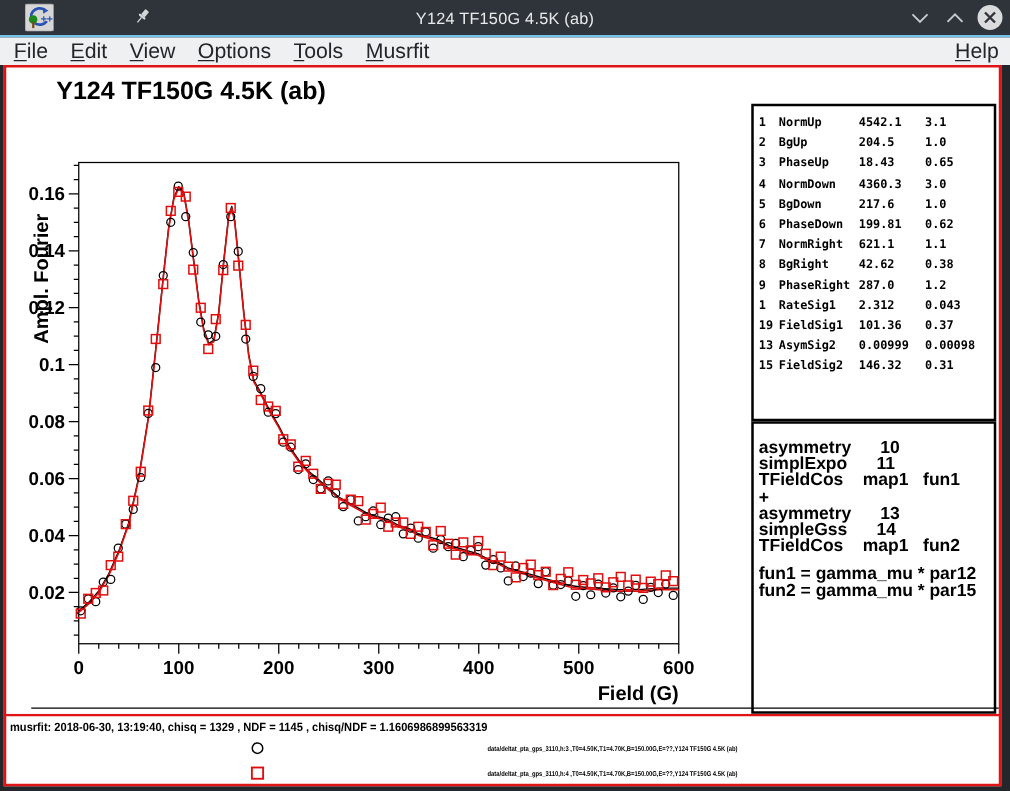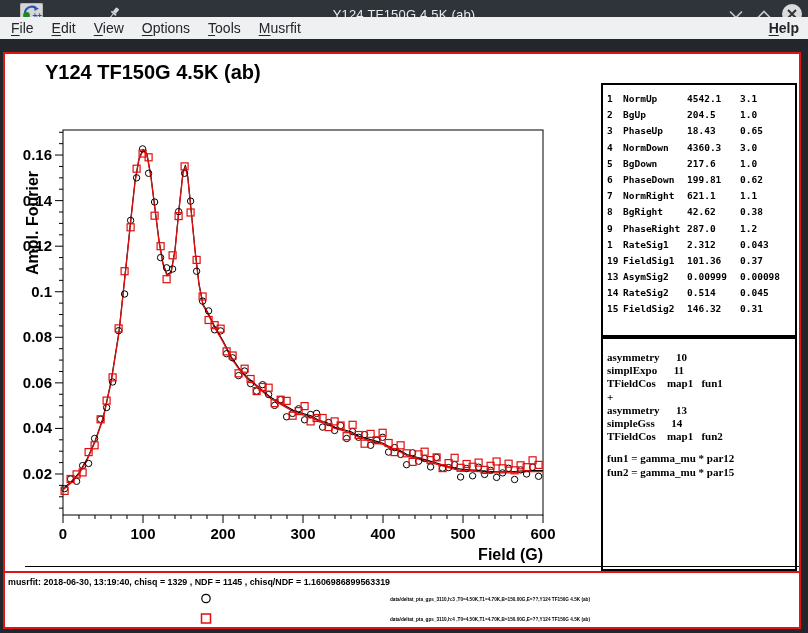--- a/index.html
+++ b/index.html
@@ -13,45 +13,45 @@
   #titlebar .app-icon { position:absolute; left:20px; top:3px; width:23px; height:22px; }
   #titlebar .pin-icon { position:absolute; left:106px; top:5px; width:16px; height:16px; }
   #win-title { position:absolute; left:0; right:0; text-align:center; color:#e8eaec;
                font-size:13px; letter-spacing:0.2px; }
   .win-btn { position:absolute; top:2px; width:24px; height:24px; display:flex;
              align-items:center; justify-content:center; }
   #btn-min { right:60px; } #btn-max { right:32px; } #btn-close { right:4px; }
   #accent-line { position:absolute; left:0; top:28px; width:808px; height:2px; background:#73c1e8; }
 
   
-  #menubar { position:absolute; left:0; top:17px; width:808px; height:22px;
-             background:#eff0f1; display:flex; align-items:center; font-size:14px;
+  #menubar { position:absolute; left:0; top:30px; width:808px; height:22px;
+             background:#eff0f1; display:flex; align-items:center; font-size:17px;
              color:#232629; }
   #menubar .menu-item { padding:2px 9px; cursor:default; }
   #menubar .menu-item:first-child { margin-left:0; }
   #menu-left { display:flex; padding-left:2px; }
-  #menu-help { margin-left:auto; padding:2px 7px;font-weight:bold; }
+  #menu-help { margin-left:auto; padding:2px 7px; }
   #menubar u { text-decoration:underline; text-underline-offset:2px; }
 
   
   #canvas { position:absolute; left:3px; top:52px; width:798px; height:577px; background:#ffffff; }
   #canvas-red-border { position:absolute; inset:0; border:2px solid #df1515; pointer-events:none; z-index:30; }
   #plot-svg { position:absolute; left:0; top:0; }
   #pad-divider { position:absolute; left:22px; top:514px; width:774px; height:1px; background:#000; }
   #bottom-svg { position:absolute; left:0; top:519px; }
 
   
   .info-box { position:absolute; background:#fff; border:2px solid #000; }
   #param-box { left:598px; top:31px; width:196px; height:254px; padding:6px 0 0 4px; }
   .param-row { display:grid; grid-template-columns:16px 64px 53px auto; height:16.2px;
                font-family:"DejaVu Sans Mono", monospace; font-weight:bold; font-size:9.5px;
                line-height:16.2px; white-space:nowrap; }
   #theory-box { left:598px; top:285px; width:196px; height:234px; padding:12px 0 0 4px; }
-  #theory-box pre { font-family:Liberation Serif, serif; font-weight:bold;
-                    font-size:11px; line-height:13.2px; }
+  #theory-box pre { font-family:Liberation Sans, sans-serif; font-weight:bold;
+                    font-size:14px; line-height:13.2px; }
   #fun-block { margin-top:9px; }
 </style>
 </head>
 <body>
 
 <div id="window">
 
   <div id="titlebar">
     <svg class="app-icon" viewBox="0 0 23 22">
       <rect x="0" y="0" width="23" height="22" rx="2" fill="#d6d6d6" stroke="#9a9a9a" stroke-width="1"></rect>
@@ -417,26 +417,20 @@
           <span>101.36</span>
           <span>0.37</span>
         </div>
         <div class="param-row">
           <span>13</span>
           <span>AsymSig2</span>
           <span>0.00999</span>
           <span>0.00098</span>
         </div>
         <div class="param-row">
-          <span>14</span>
-          <span>RateSig2</span>
-          <span>0.514</span>
-          <span>0.045</span>
-        </div>
-        <div class="param-row">
           <span>15</span>
           <span>FieldSig2</span>
           <span>146.32</span>
           <span>0.31</span>
         </div>
       </div>
 
     <div id="theory-box" class="info-box">
       <pre id="theory-lines">asymmetry      10
 simplExpo      11

